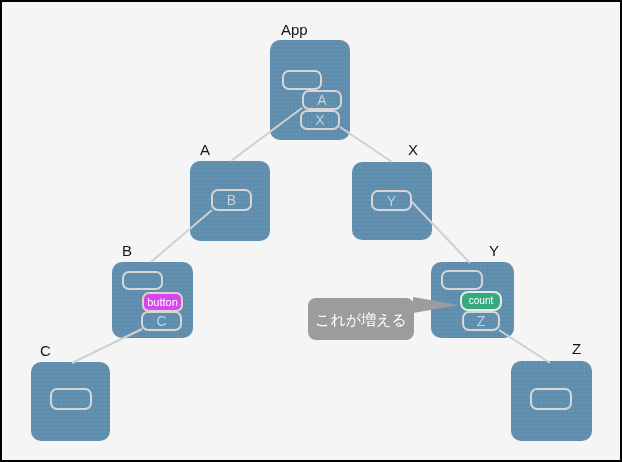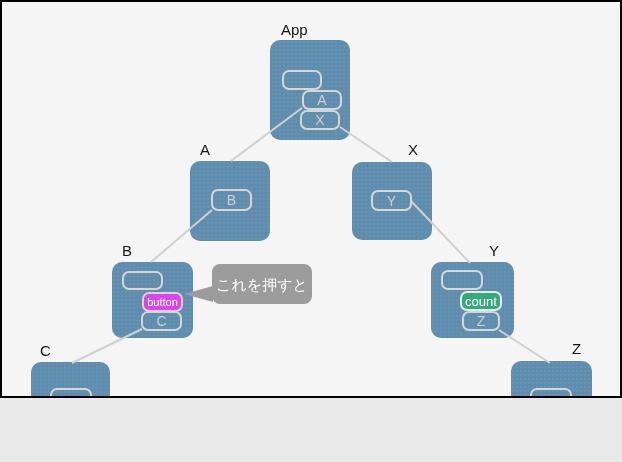--- a/index.html
+++ b/index.html
@@ -1,18 +1,18 @@
 <!DOCTYPE html>
 <html><head>
 <meta charset="utf-8">
 <style>
   html,body{margin:0;padding:0;background:#e9e9e9;}
   *{box-sizing:border-box;}
   .stage{
-    position:relative;width:622px;height:398px;
+    position:relative;width:622px;height:462px;
     background:#f5f5f6;border:2px solid #000;overflow:hidden;
     font-family:"Liberation Sans", sans-serif;
   }
   
   .lines{position:absolute;left:0;top:0;width:618px;height:458px;z-index:2;pointer-events:none;}
   
   .node{
     position:absolute;background:#5f8dad;border-radius:10px;z-index:1;
     background-image:radial-gradient(rgba(255,255,255,0.05) 1px, transparent 1px);
     background-size:4px 4px;
@@ -41,21 +41,21 @@
   }
   #ib-app-slot{left:280px;top:68px; width:40px;height:20px;}
   #ib-app-a   {left:300px;top:88px; width:40px;height:20px;}
   #ib-app-x   {left:298px;top:108px;width:40px;height:20px;}
   #ib-a-b     {left:209px;top:187px;width:41px;height:22px;}
   #ib-x-y     {left:369px;top:188px;width:41px;height:21px;}
   #ib-b-slot  {left:120px;top:269px;width:41px;height:19px;}
   #ib-b-button{left:140px;top:290px;width:41px;height:20px;background:#d946ef;border-color:#ddd3ce;color:#fff;font-size:11px;}
   #ib-b-c     {left:139px;top:309px;width:41px;height:20px;}
   #ib-y-slot  {left:439px;top:268px;width:42px;height:20px;}
-  #ib-y-count {left:458px;top:289px;width:42px;height:20px;background:#37a97d;border-color:#e2ece7;color:#fff;font-size:13px;}
+  #ib-y-count {left:458px;top:289px;width:42px;height:20px;background:#37a97d;border-color:#e2ece7;color:#fff;font-size:10px;border-radius:8px;}
   #ib-y-z     {left:460px;top:309px;width:38px;height:20px;}
   #ib-c-slot  {left:48px; top:386px;width:42px;height:22px;}
   #ib-z-slot  {left:528px;top:386px;width:42px;height:22px;}
   
   .bubble{
     position:absolute;background:#9c9c9c;color:#fff;border-radius:8px;z-index:4;
     display:flex;align-items:center;justify-content:center;font-size:15px;line-height:1;
   }
   #bubble-press{left:210px;top:262px;width:100px;height:40px;}
   #bubble-press::before{
@@ -107,17 +107,17 @@
   <div class="ibox" id="ib-x-y">Y</div>
   <div class="ibox" id="ib-b-slot"></div>
   <div class="ibox" id="ib-b-button">button</div>
   <div class="ibox" id="ib-b-c">C</div>
   <div class="ibox" id="ib-y-slot"></div>
   <div class="ibox" id="ib-y-count">count</div>
   <div class="ibox" id="ib-y-z">Z</div>
   <div class="ibox" id="ib-c-slot"></div>
   <div class="ibox" id="ib-z-slot"></div>
 
-  <div class="bubble" id="bubble-press">
-    <span>これを押すと</span>
+  <div class="bubble" id="bubble-increase">
+    <span>これが増える</span>
   </div>
 
 </div>
 
 </body></html>

